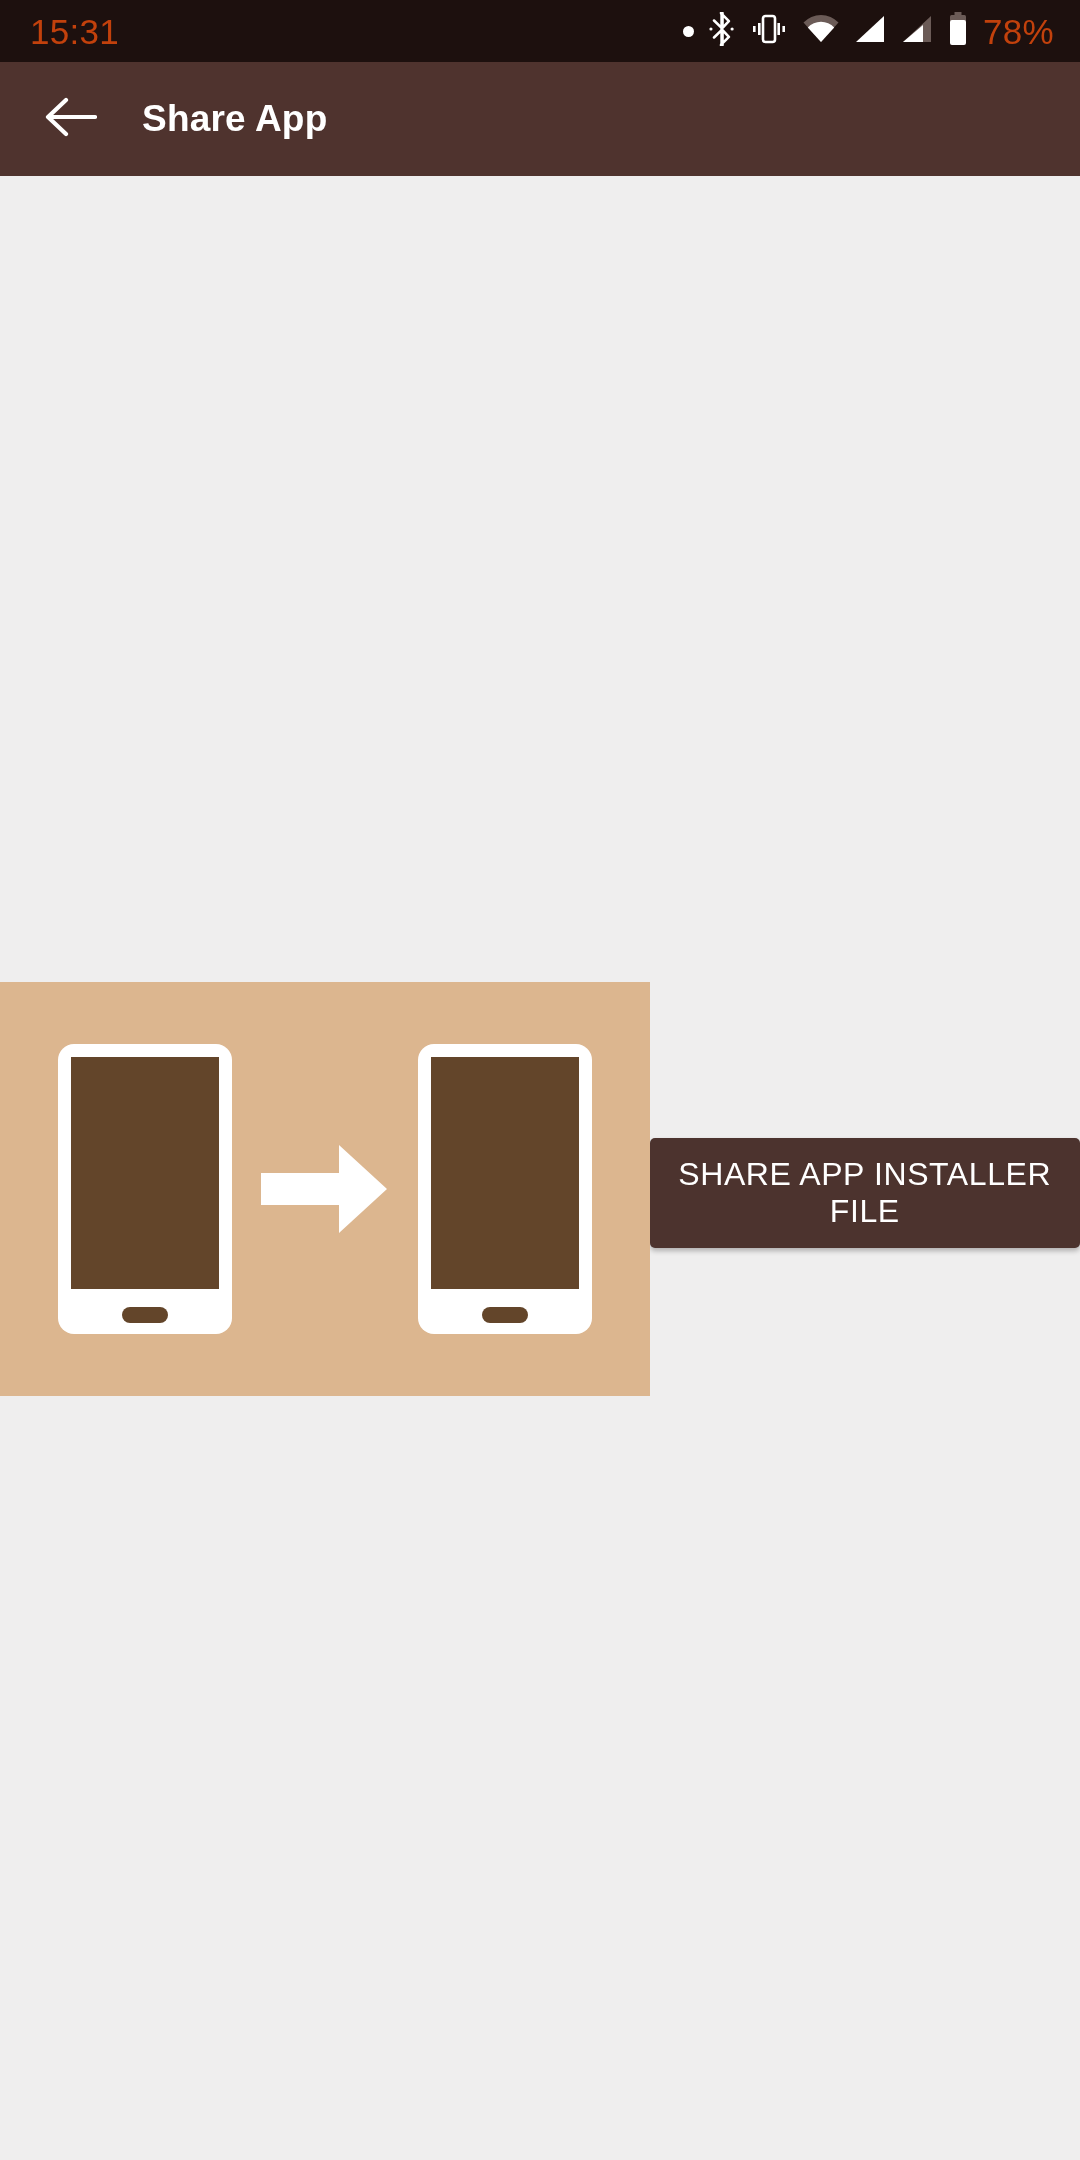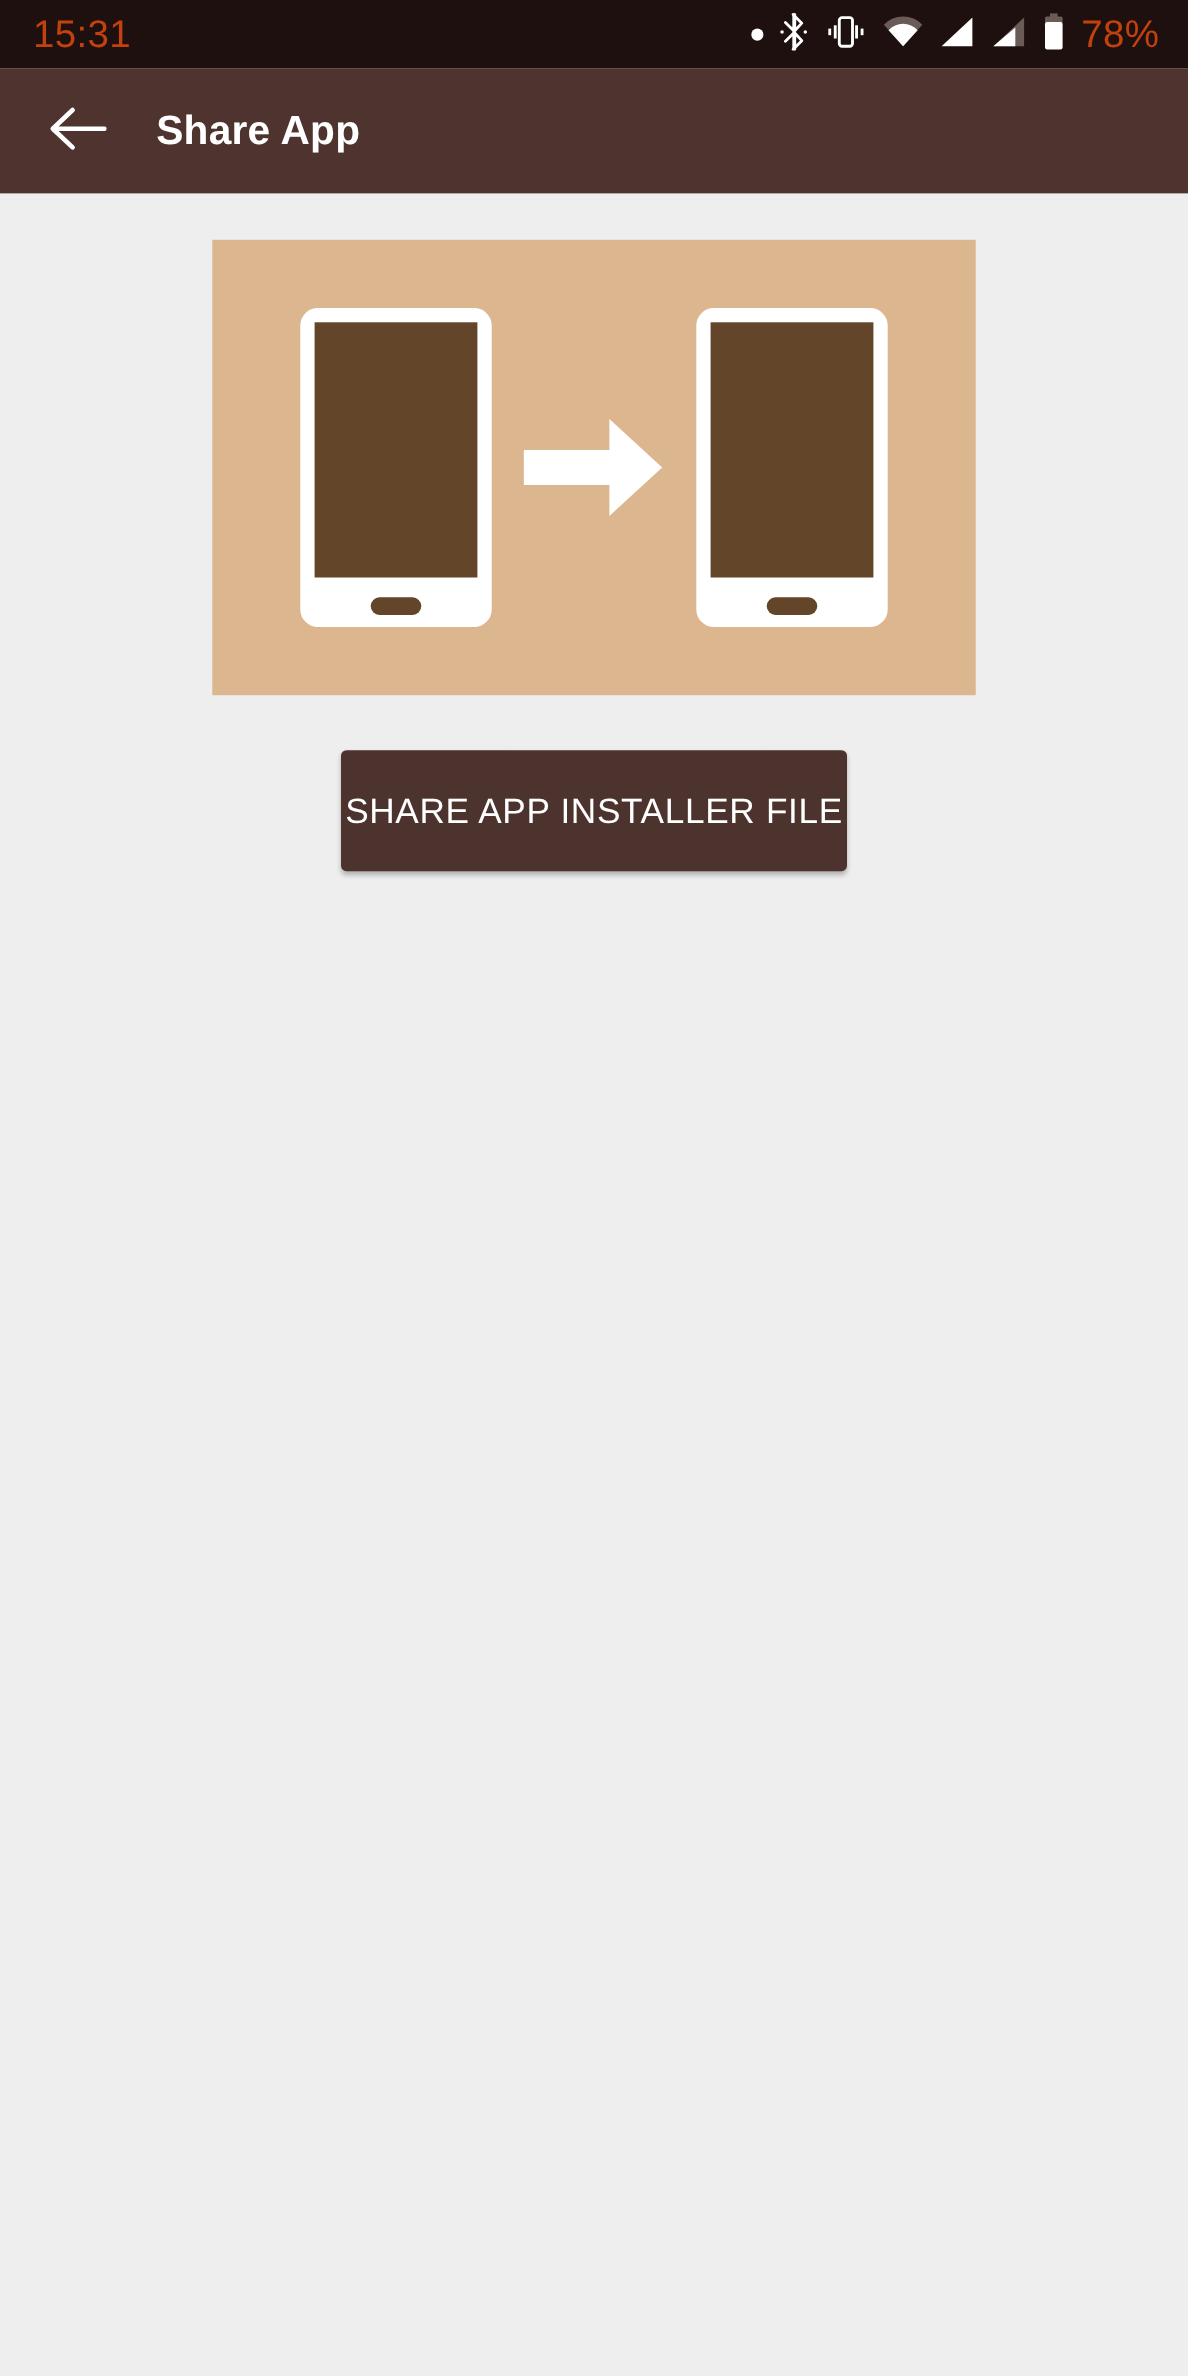--- a/index.html
+++ b/index.html
@@ -45,21 +45,21 @@
     font-weight:bold;
     margin-left:40px;
     letter-spacing:.2px;
     text-align:right;
   }
 
   
   .content{
     height:calc(2160px - 62px - 114px);
     background:#efeeee;
-    display:flex; flex-direction:column; align-items:center;
+    display:flex; align-items:center;
   }
 
   .hero{
     width:694px; height:414px;
     margin-top:42px;
     background:#dcb68f;
     position:relative;
     display:flex; align-items:center; justify-content:center;
   }
 

